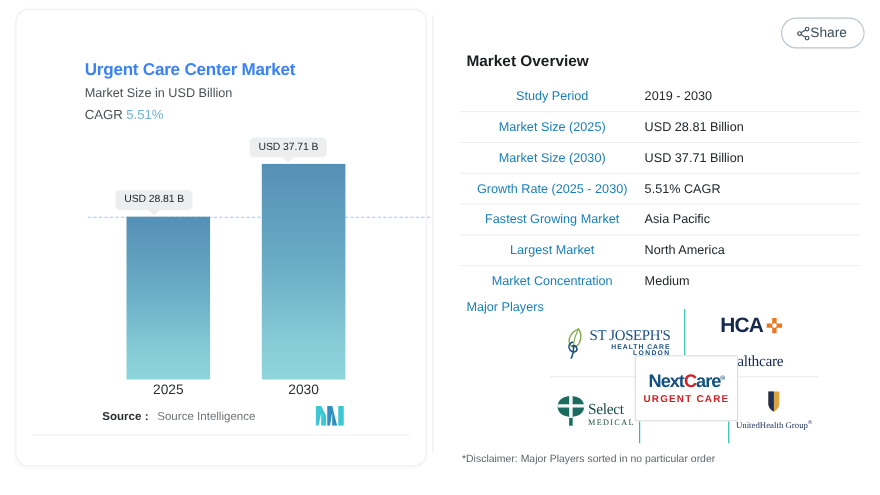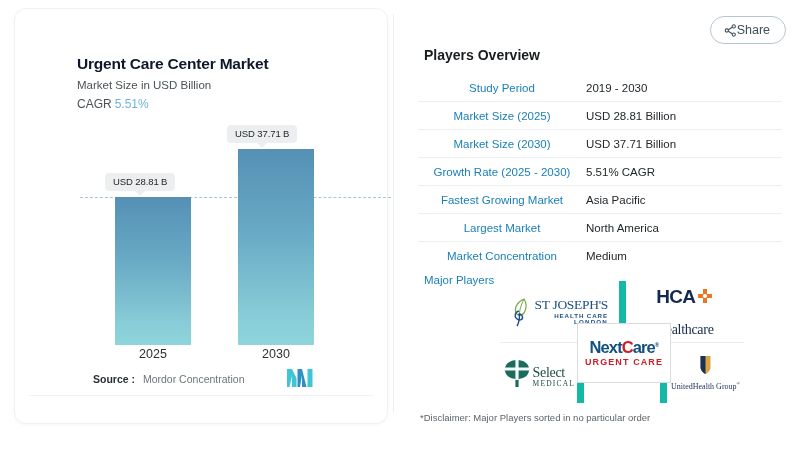--- a/index.html
+++ b/index.html
@@ -35,21 +35,21 @@
     box-sizing: border-box;
     box-shadow: 0 1px 3px rgba(0,0,0,0.035);
   }
 
   .chart-title {
     position: absolute;
     left: 62px;
     top: 46px;
     font-size: 15.5px;
     font-weight: bold;
-    color: #0f172a;
+    color: #3b82f6;
     letter-spacing: -0.2px;
     white-space: nowrap;
   }
   .chart-subtitle {
     position: absolute;
     left: 62px;
     top: 70px;
     font-size: 11.5px;
     color: #4b5257;
     white-space: nowrap;
@@ -248,21 +248,21 @@
   }
   .lrow-top { top: 0; border-bottom: 1px solid #e9ebed; }
   .lrow-bot { top: 61px; }
   .lcell {
     flex: 1;
     position: relative;
     display: flex;
     align-items: center;
     justify-content: center;
   }
-  .lcell + .lcell { border-left: 7px solid #14b8a6; }
+  .lcell + .lcell { border-left: 1px solid #14b8a6; }
 
   .nextcare-card {
     position: absolute;
     left: 77px;
     top: 42px;
     width: 92px;
     height: 58px;
     background: #ffffff;
     border: 1px solid #d9dde0;
     display: flex;
@@ -374,21 +374,21 @@
       <div class="badge badge-2030">USD 37.71 B</div>
     </div>
 
     <div class="xlabels">
       <div class="xlabel xlabel-2025">2025</div>
       <div class="xlabel xlabel-2030">2030</div>
     </div>
 
     <div class="source-row">
       <b>Source :</b>
-      <span style="margin-left:5px">Mordor Concentration</span>
+      <span style="margin-left:5px">Source Intelligence</span>
     </div>
 
     <div class="mi-logo">
       <svg width="26" height="18" viewBox="0 0 26 18">
         <polygon points="0,18 0,0 5,0 9.5,9 9.5,18 5,18 5,7 2.5,18" fill="#3fc6d4"></polygon>
         <polygon points="10.5,18 10.5,0 15,0 19.5,18 15,18 15,6 13,18" fill="#2f8fc0"></polygon>
         <polygon points="20.5,0 25.5,0 25.5,18 20.5,18" fill="#3fc6d4"></polygon>
       </svg>
     </div>
 
@@ -403,21 +403,21 @@
         <circle cx="12" cy="3" r="2"></circle>
         <circle cx="3.5" cy="8" r="2"></circle>
         <circle cx="12" cy="13" r="2"></circle>
         <line x1="5.3" y1="7" x2="10.2" y2="4"></line>
         <line x1="5.3" y1="9" x2="10.2" y2="12"></line>
       </svg>
     </span>
     <span>Share</span>
   </div>
 
-  <div class="overview-title">Players Overview</div>
+  <div class="overview-title">Market Overview</div>
 
   <div class="table">
     <div class="trow">
       <div class="tlabel">Study Period</div>
       <div class="tvalue">2019 - 2030</div>
     </div>
     <div class="trow">
       <div class="tlabel">Market Size (2025)</div>
       <div class="tvalue">USD 28.81 Billion</div>
     </div>

